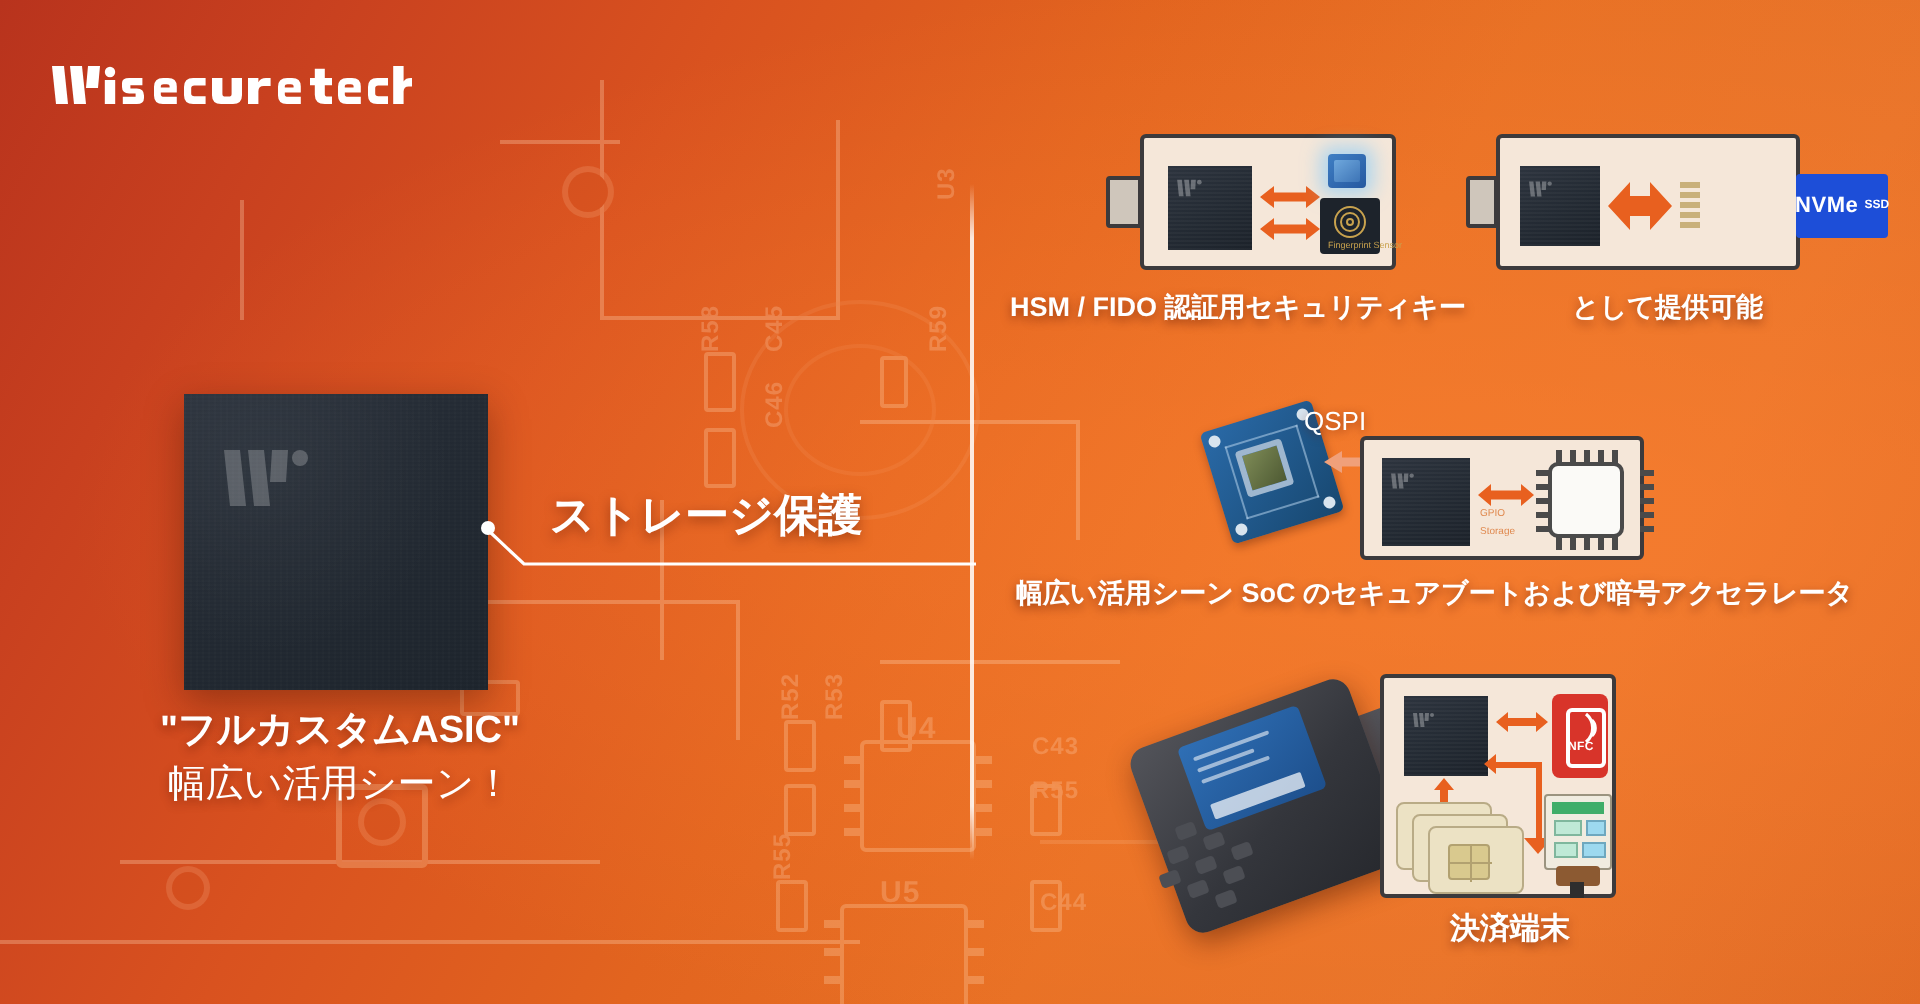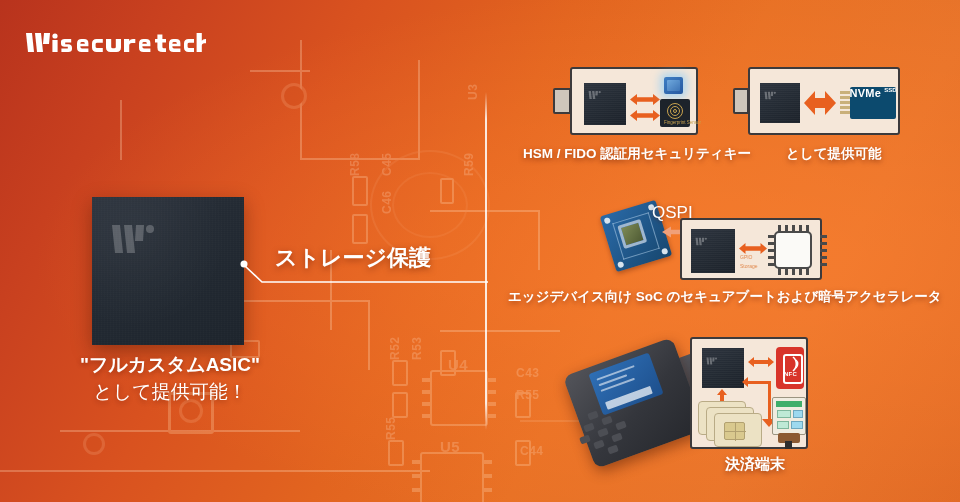--- a/index.html
+++ b/index.html
@@ -81,22 +81,22 @@
   .dchip .g{position:absolute;inset:0;
     background-image:repeating-linear-gradient(0deg, rgba(255,255,255,.03) 0 1px, rgba(0,0,0,0) 1px 2px);}
   .dchip .lg{position:absolute;left:4px;top:4px;opacity:.3;}
 
   .usbtab{position:absolute;background:#cfc6bb;border:2px solid #3c3a3c;border-radius:2px 0 0 2px;}
 
   
   .arw{position:absolute;}
 
   
-  .nvme{position:absolute;background:#0c4a6e;border-radius:2px;display:flex;
-        justify-content:center;color:#fff;font-weight:700;letter-spacing:.3px;}
+  .nvme{position:absolute;background:#1d4ed8;border-radius:2px;display:flex;align-items:center;
+        justify-content:center;color:#fff;font-weight:700;letter-spacing:.3px;margin-left:48px;}
   .nvme .sml{font-size:6px;margin-left:3px;letter-spacing:0;}
   .gold{position:absolute;background:#c9b07a;}
 
   
   .mcu{position:absolute;background:#fbfaf7;border:2.5px solid #4a4a4a;border-radius:5px;}
   .mcupin{position:absolute;background:#4a4a4a;}
 
   
   .bluemod{position:absolute;transform:rotate(-17deg);}
   .bluemod .bd{position:absolute;inset:0;background:linear-gradient(140deg,#2a6aa8,#17476f);border-radius:3px;
@@ -139,21 +139,21 @@
     transform:rotate(-20deg);}
 
   .fp{position:absolute;background:#1d232b;border-radius:2px;}
   .fpring{position:absolute;border:1.5px solid #c8a24e;border-radius:50%;}
   .fptxt{position:absolute;font-size:4.5px;color:#c8a24e;white-space:nowrap;}
 
   .bluechip{position:absolute;background:linear-gradient(140deg,#3f7fc4,#2558a0);border-radius:2px;
     box-shadow:0 0 9px 4px rgba(120,200,255,.55);}
   .bluechip .in{position:absolute;inset:3px;background:linear-gradient(140deg,#6fa8dd,#3d74b6);border-radius:1px;}
 
-  .qspi{position:absolute;font-size:17px;color:#fff;font-weight:400;
+  .qspi{position:absolute;font-size:13px;color:#fff;font-weight:400;
         text-shadow:0 1px 4px rgba(90,20,0,.5);}
   .tinytxt{position:absolute;font-size:5px;color:#e08a50;white-space:nowrap;}
 </style>
 </head>
 <body>
 
 <div id="slide">
 
   <div class="pcb">
 
@@ -268,21 +268,21 @@
           <path d="M2 6 L10 6 L13 34 L5 34 Z"></path>
           <path d="M14 6 L22 6 L25 34 L17 34 Z"></path>
           <path d="M26 6 L34 6 L33 22 L25 22 Z"></path>
           <circle cx="40" cy="10" r="4"></circle>
         </g>
       </svg>
     </div>
   </div>
 
   <div class="asic1">"フルカスタムASIC"</div>
-  <div class="asic2">として提供可能！</div>
+  <div class="asic2">幅広い活用シーン！</div>
 
   <div class="conn">
     <svg width="250" height="26" viewBox="0 0 250 26">
       <circle cx="6" cy="6" r="3.5" fill="#ffffff"></circle>
       <path d="M7 8 L24 24 L250 24" fill="none" stroke="#ffffff" stroke-width="1.6"></path>
     </svg>
   </div>
   <div class="scene-label">ストレージ保護</div>
   <div class="divider"></div>
 
@@ -313,21 +313,21 @@
     <div class="bluechip" style="left:92px;top:8px;width:19px;height:17px;">
       <div class="in"></div>
     </div>
     <div class="fp" style="left:88px;top:30px;width:30px;height:28px;">
       <div class="fpring" style="left:7px;top:4px;width:16px;height:16px;"></div>
       <div class="fpring" style="left:10px;top:7px;width:10px;height:10px;"></div>
       <div class="fpring" style="left:13px;top:10px;width:4px;height:4px;"></div>
       <span class="fptxt" style="left:4px;top:21px;">Fingerprint Sensor</span>
     </div>
   </div>
-  <div class="cap" style="left:523px;top:145px;">HSM / FIDO 認証用セキュリティキー</div>
+  <div class="cap" style="left:505px;top:145px;">HSM / FIDO 認証用セキュリティキー</div>
 
   <div class="usbtab" style="left:733px;top:88px;width:16px;height:26px;"></div>
   <div class="panel" style="left:748px;top:67px;width:152px;height:68px;">
     <div class="dchip" style="left:10px;top:14px;width:40px;height:40px;">
       <div class="g"></div>
       <div class="lg"><svg width="13" height="11" viewBox="0 0 48 40">
             <g fill="#fff">
               <path d="M2 6 L10 6 L13 34 L5 34 Z"></path>
               <path d="M14 6 L22 6 L25 34 L17 34 Z"></path>
               <path d="M26 6 L34 6 L33 22 L25 22 Z"></path>
@@ -408,21 +408,21 @@
     <div class="mcupin" style="left:86px;top:22px;width:7px;height:3px;"></div>
     <div class="mcupin" style="left:86px;top:29px;width:7px;height:3px;"></div>
     <div class="mcupin" style="left:86px;top:36px;width:7px;height:3px;"></div>
     <div class="mcupin" style="left:86px;top:43px;width:7px;height:3px;"></div>
     <div class="mcupin" style="right:-7px;top:15px;width:7px;height:3px;"></div>
     <div class="mcupin" style="right:-7px;top:22px;width:7px;height:3px;"></div>
     <div class="mcupin" style="right:-7px;top:29px;width:7px;height:3px;"></div>
     <div class="mcupin" style="right:-7px;top:36px;width:7px;height:3px;"></div>
     <div class="mcupin" style="right:-7px;top:43px;width:7px;height:3px;"></div>
   </div>
-  <div class="cap" style="left:508px;top:288px;">エッジデバイス向け SoC のセキュアブートおよび暗号アクセラレータ</div>
+  <div class="cap" style="left:508px;top:288px;">幅広い活用シーン SoC のセキュアブートおよび暗号アクセラレータ</div>
 
   <div class="pos" style="left:572px;top:340px;width:180px;height:120px;">
     <div class="prn" style="left:96px;top:14px;width:52px;height:46px;"></div>
     <div class="body" style="left:4px;top:14px;width:116px;height:98px;"></div>
     <div class="scr" style="left:22px;top:22px;width:64px;height:44px;">
       <div class="l" style="left:6px;top:7px;width:40px;"></div>
       <div class="l" style="left:6px;top:13px;width:30px;"></div>
       <div class="l" style="left:6px;top:19px;width:36px;"></div>
       <div class="l" style="left:6px;top:32px;width:48px;height:8px;background:rgba(255,255,255,.7);"></div>
     </div>

